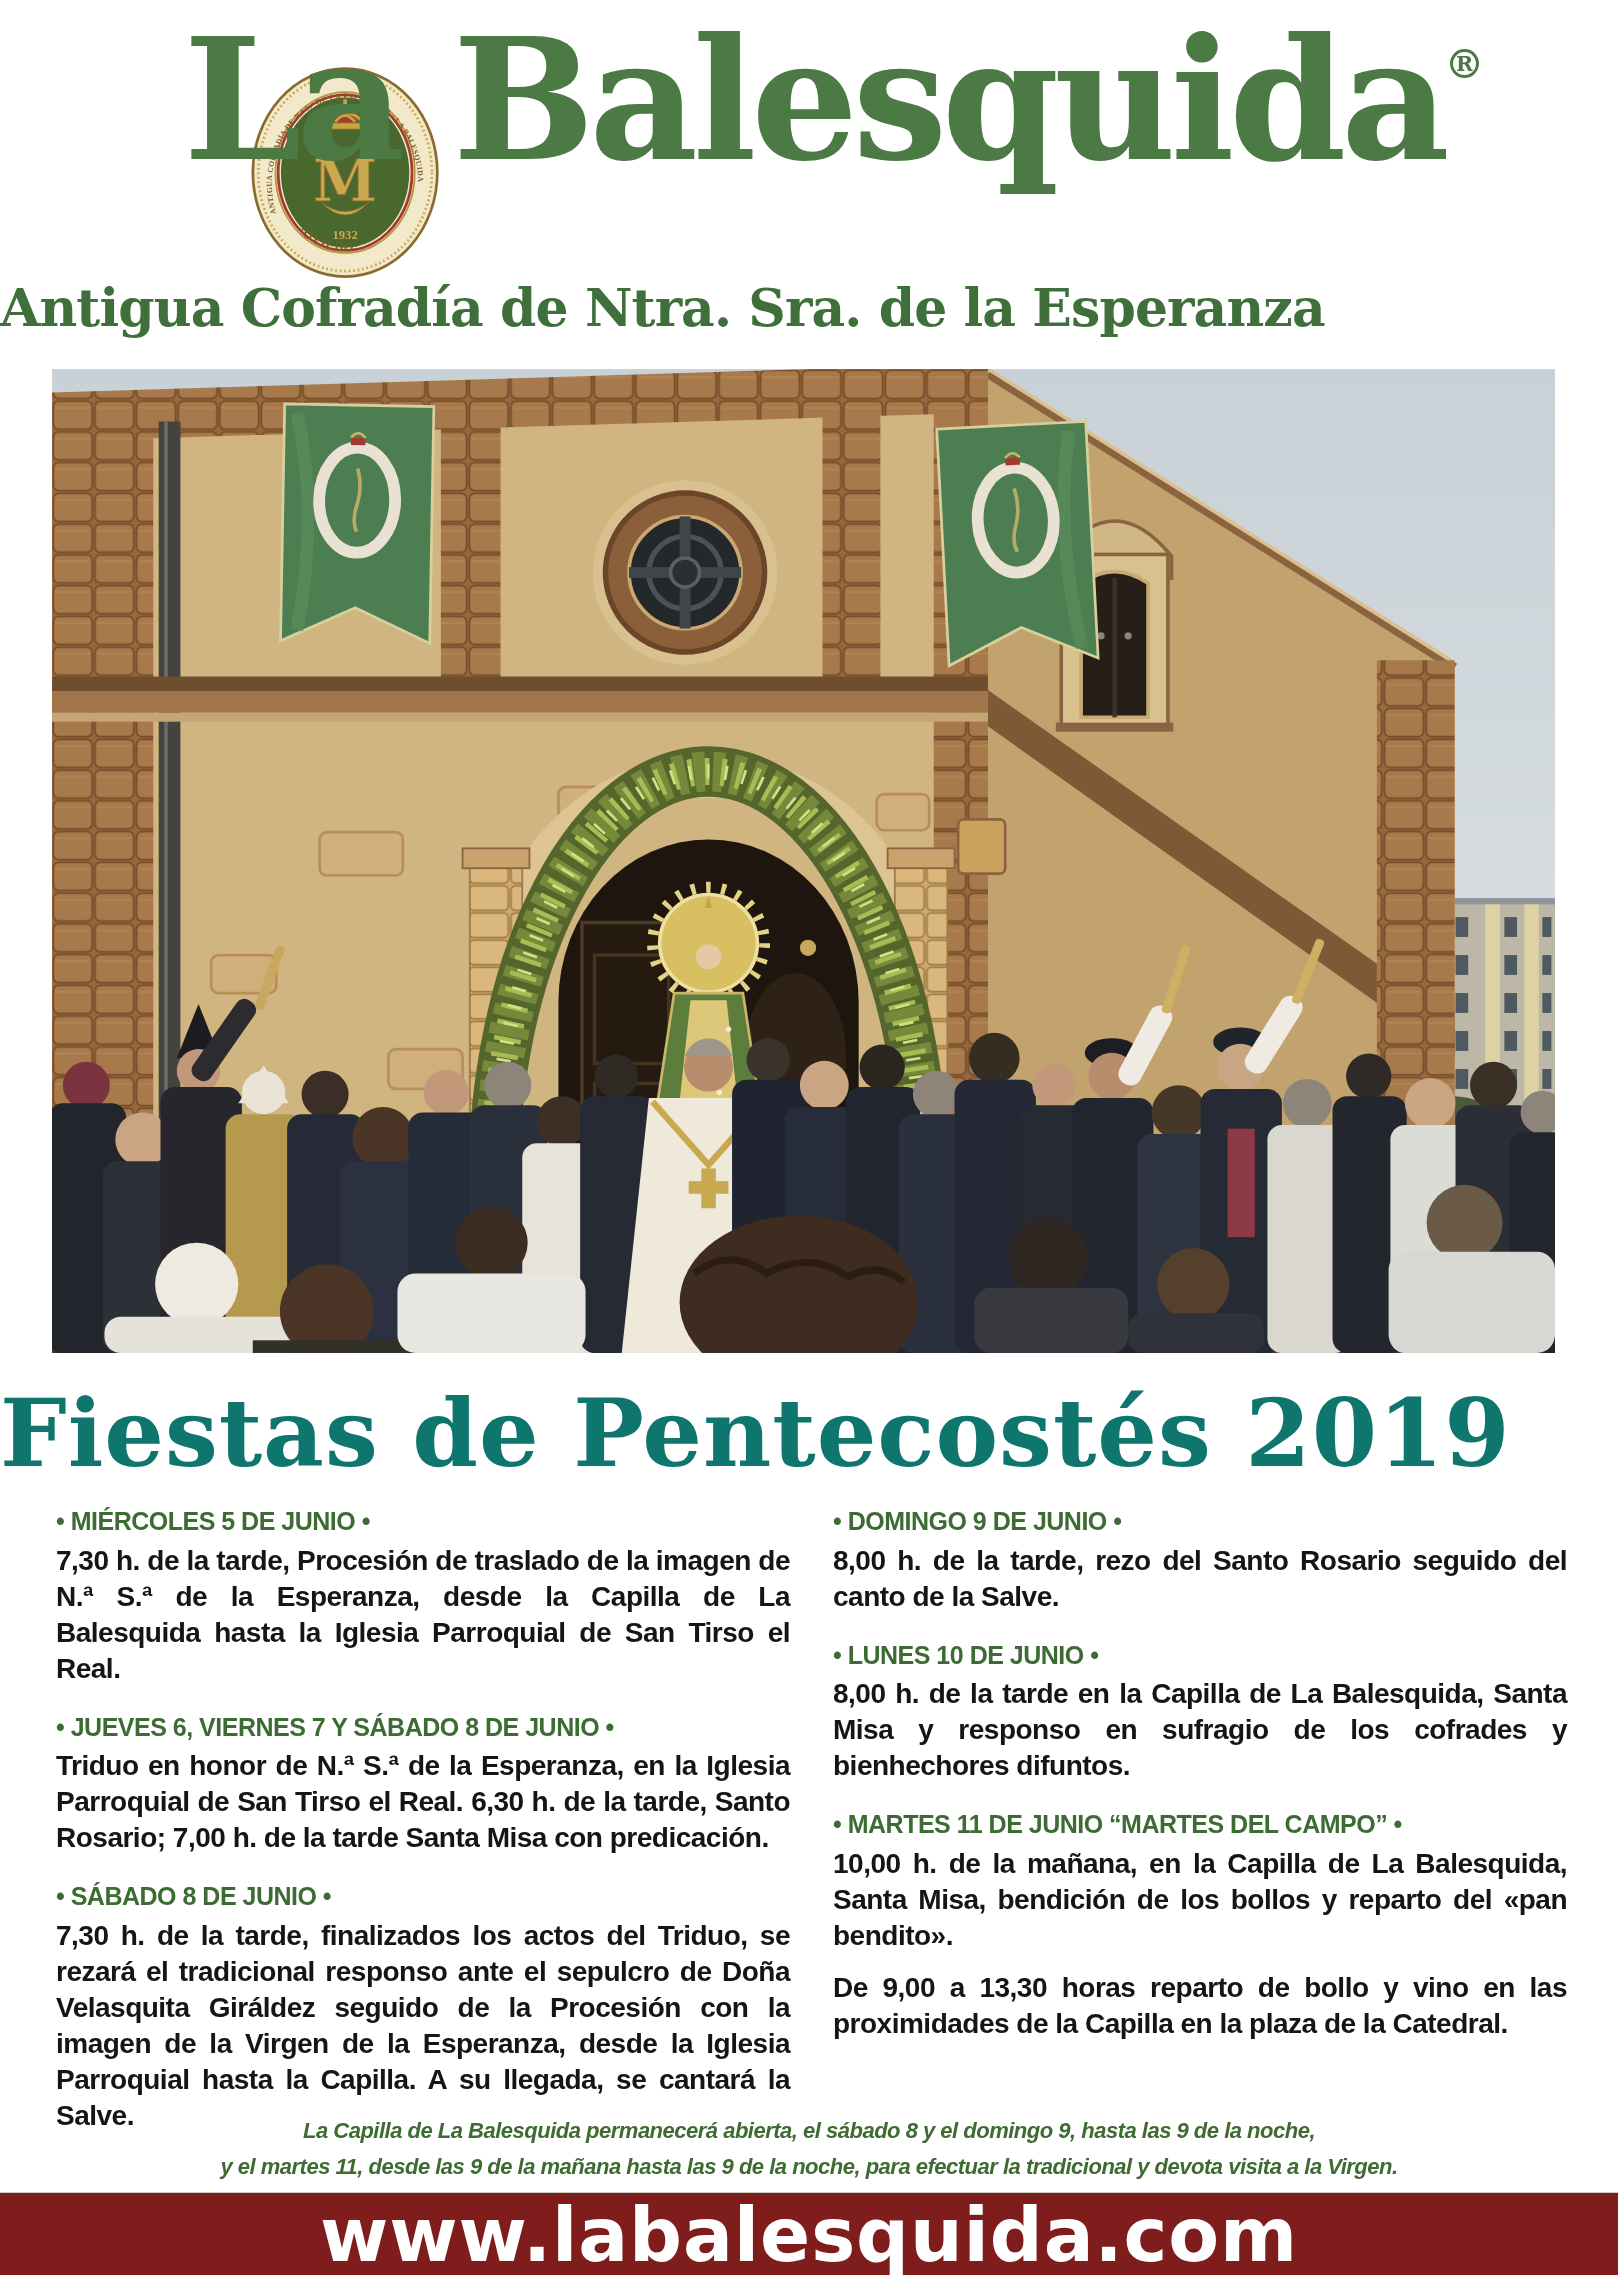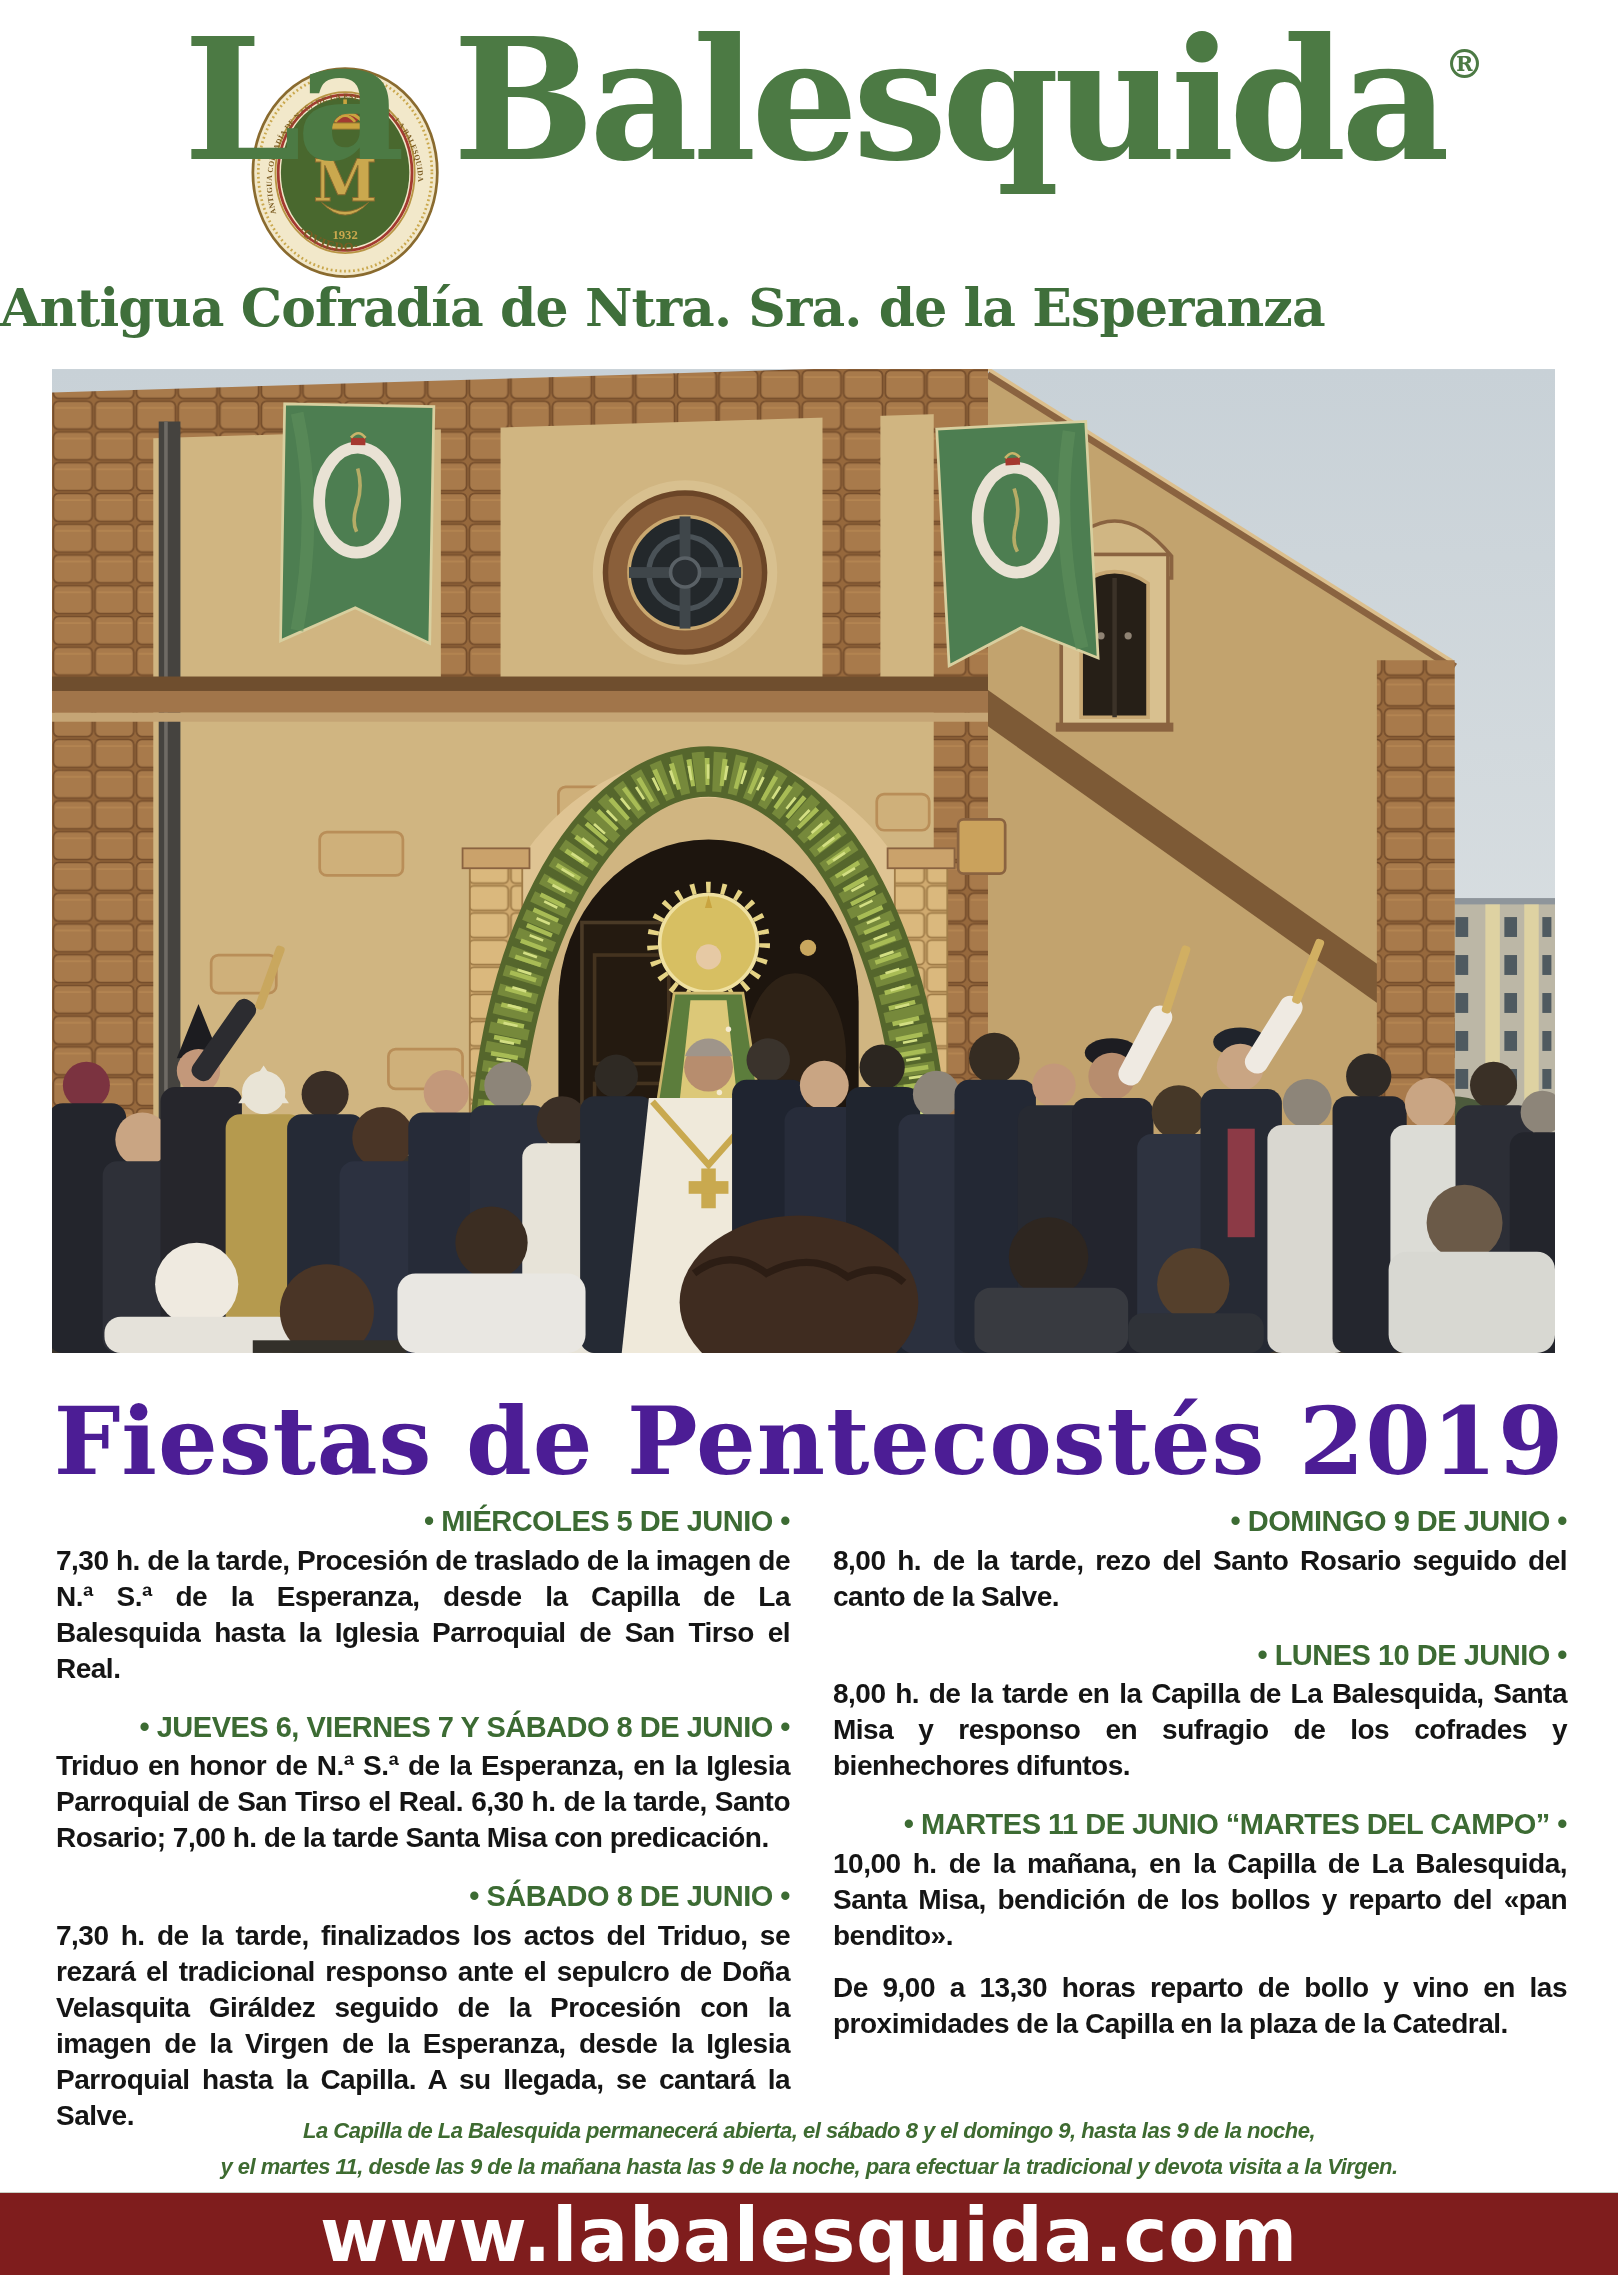--- a/index.html
+++ b/index.html
@@ -9,27 +9,27 @@
   .seal{position:absolute;left:251px;top:65px;width:190px;height:217px;}
   .title-row{position:absolute;left:0;right:0;top:16.3px;text-align:center;transform:translateX(25px);
              color:#4c7a44;font-family:"DejaVu Serif",serif;font-weight:bold;}
   .title-row .t{font-size:168px;line-height:1;letter-spacing:-5.4px;}
   .title-row .r{font-size:40px;vertical-align:81px;letter-spacing:0;}
   .subtitle{position:absolute;left:0;right:0;top:277px;text-align:left;color:#3f6f3b;
             font-family:"DejaVu Serif",serif;font-weight:bold;font-size:52px;letter-spacing:-0.9px;}
   
   .photo{position:absolute;left:52px;top:369px;width:1503px;height:984px;}
   
-  .events-title{position:absolute;left:0;right:0;top:1382px;margin:8px;text-align:center;
+  .events-title{position:absolute;left:0;right:0;top:1382px;margin:0;
                 font-family:"DejaVu Serif",serif;font-weight:900;font-size:94px;line-height:1.1;
-                color:#4c1d95;letter-spacing:0.9px;}
+                color:#0f766e;letter-spacing:0.9px;}
   .columns{position:absolute;left:56px;right:51px;top:1503px;display:flex;gap:43px;}
   .col{flex:1 1 0;}
   .event{margin:0 0 22px 0;}
-  .event h2{margin:0 0 3.6px 0;text-align:right;color:#3c6b33;font-size:29px;line-height:36px;
+  .event h2{margin:0 0 3.6px 0;text-align:left;color:#3c6b33;font-size:25px;line-height:36px;
             font-weight:bold;letter-spacing:-0.5px;}
   .event p{margin:0;color:#151515;font-size:28px;line-height:36px;font-weight:bold;
            text-align:justify;letter-spacing:-0.5px;}
   .event p.gap{margin-top:16.3px;}
   
   .note{position:absolute;left:0;right:0;top:2113px;text-align:center;color:#3e6b31;
         font-size:22px;line-height:36px;font-weight:bold;font-style:italic;letter-spacing:-0.5px;}
   .webbar{position:absolute;left:0;right:0;top:2192px;height:83px;background:#7f1d1d;
           border-top:1.8px solid #c9cfc4;display:flex;align-items:center;justify-content:center;}
   .webbar span{color:#ffffff;font-family:"DejaVu Sans",sans-serif;font-weight:bold;

